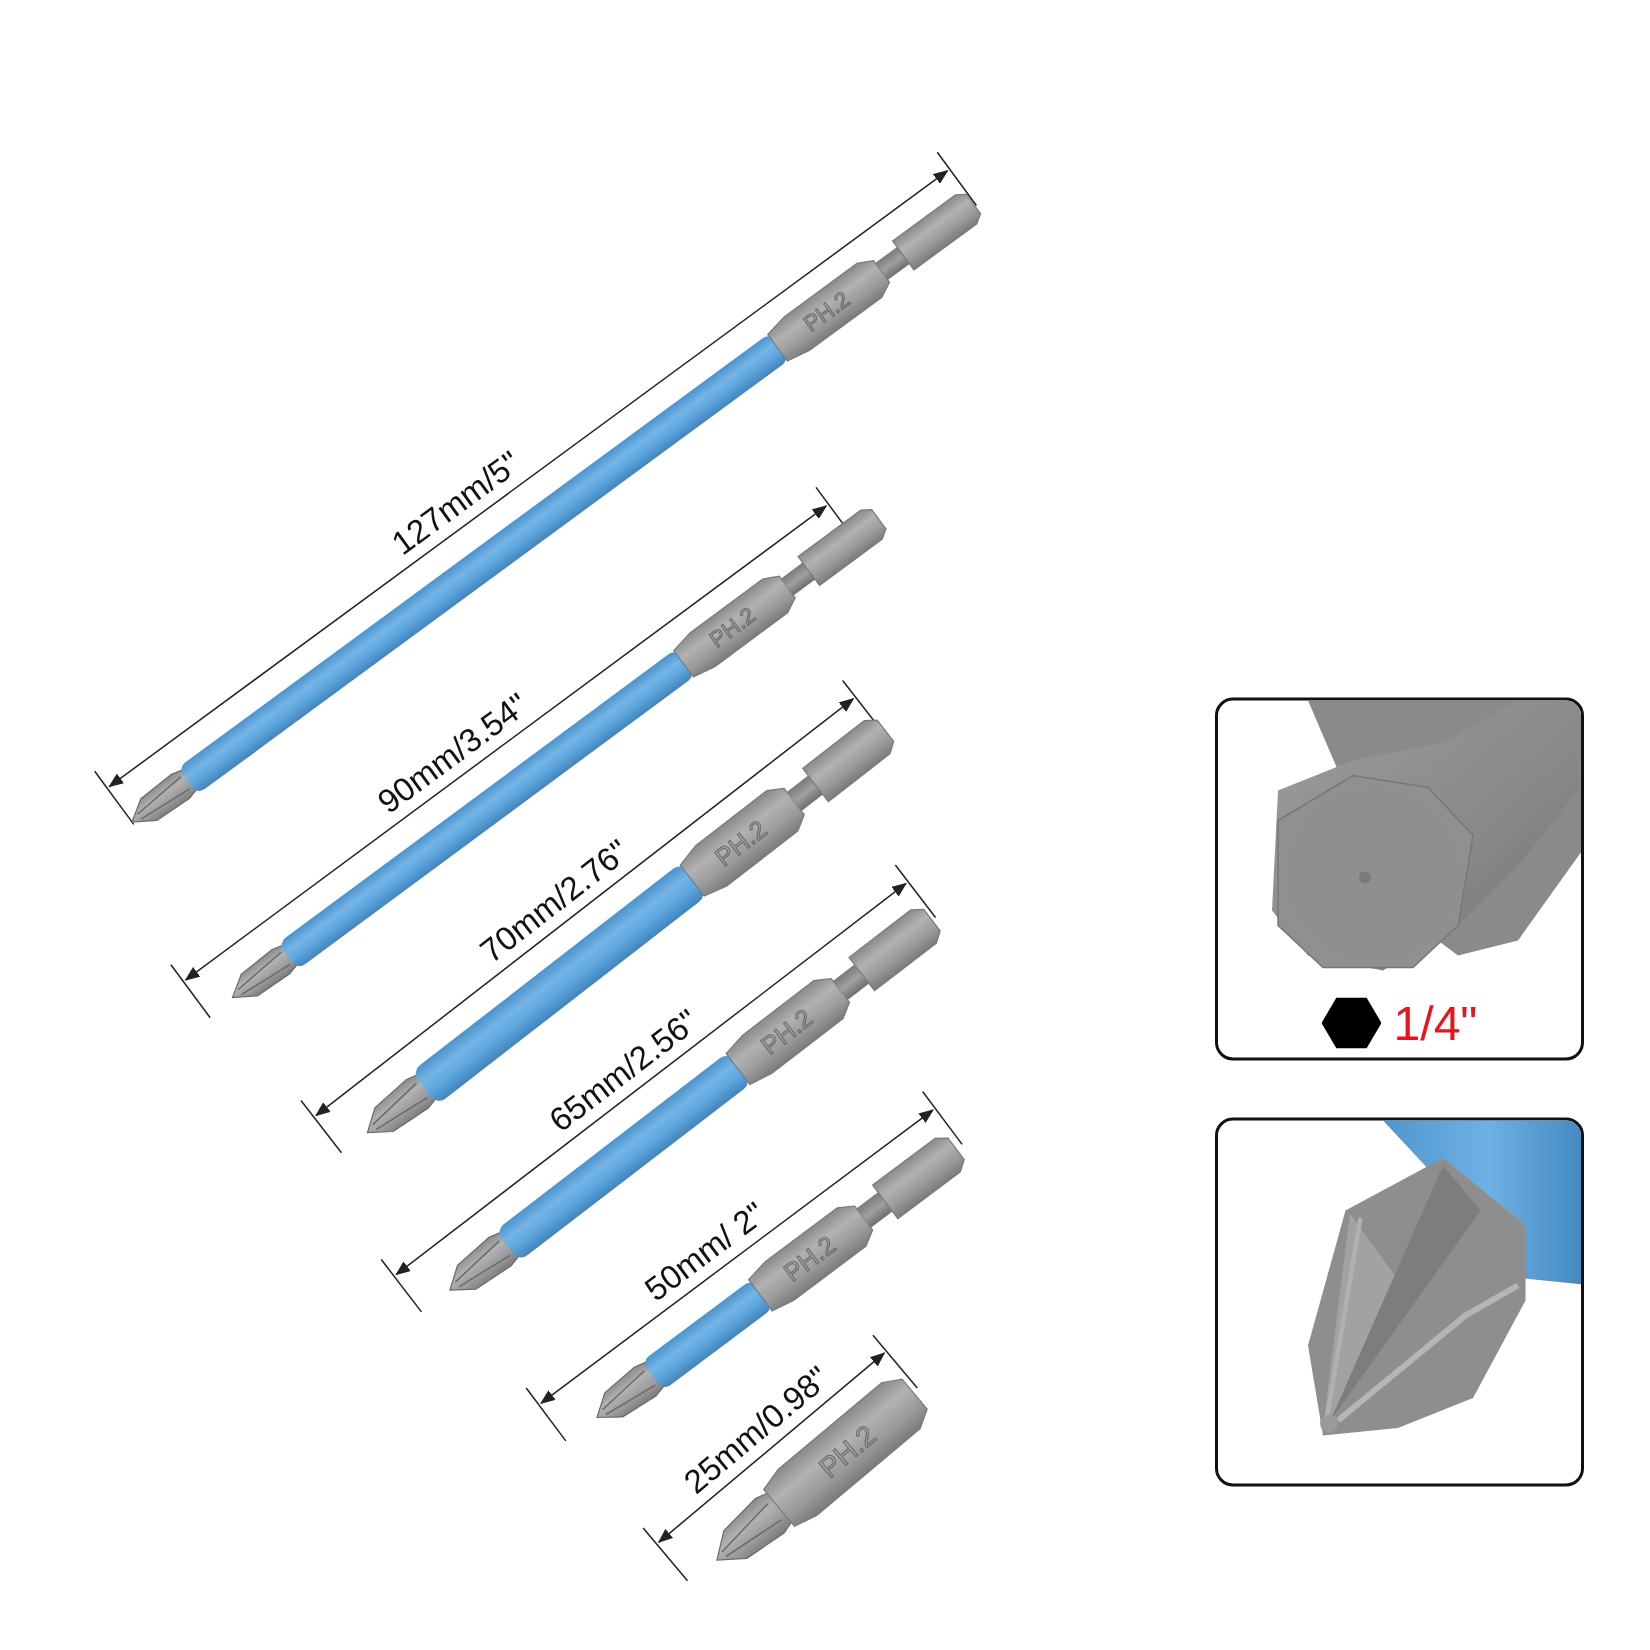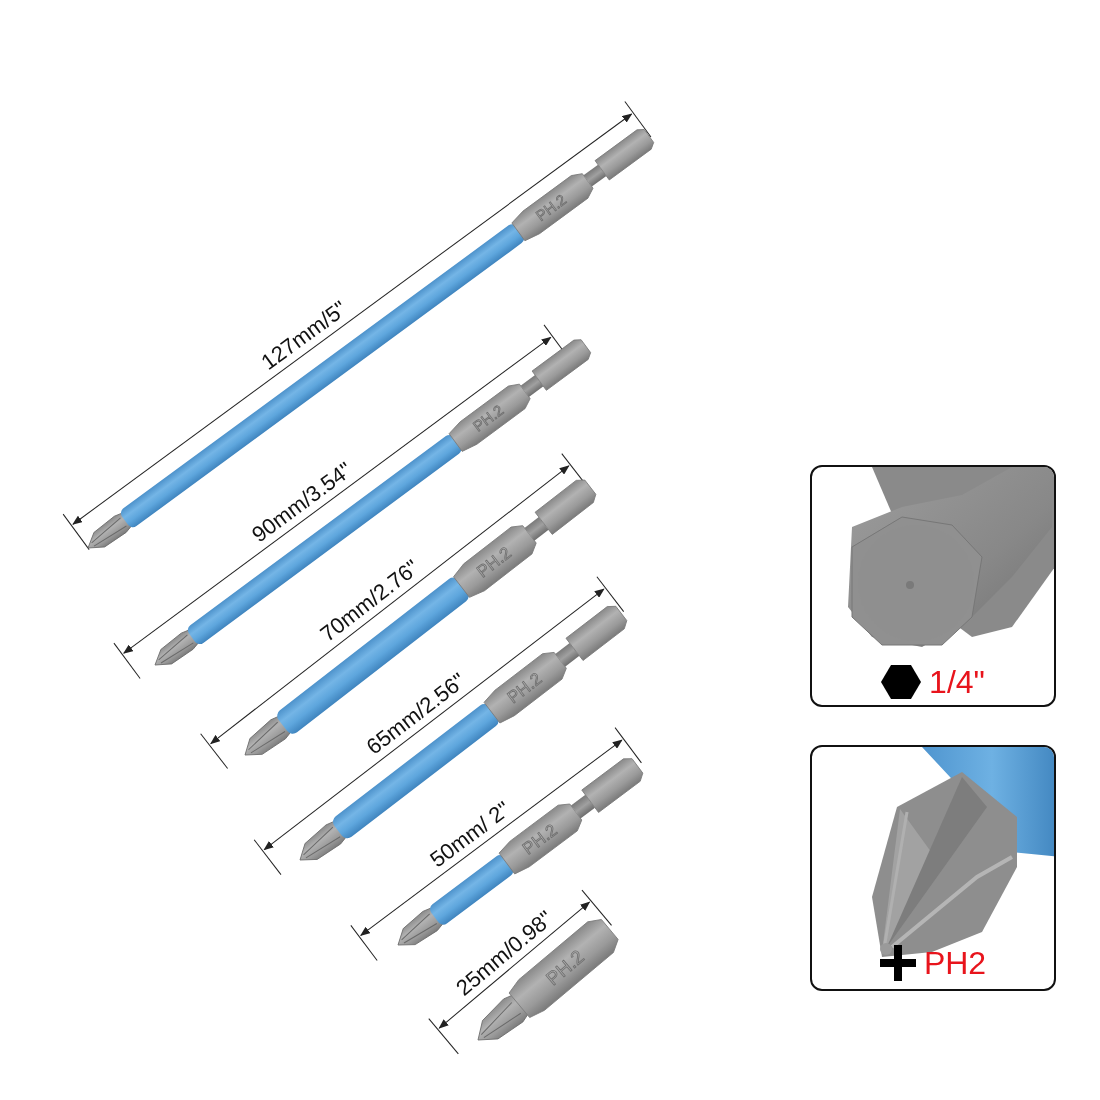--- a/index.html
+++ b/index.html
@@ -168,20 +168,13 @@
       </linearGradient>
     </defs>
     <path d="M110,0 L250,0 L250,110 L200,105 L180,75 Z" fill="url(#tipBlue)"></path>
     <path d="M60,150 L85,60 L150,25 L205,70 L205,120 L170,185 L120,205 L70,210 Z" fill="#8e8e8e"></path>
     <path d="M70,205 L88,62 L130,120 Z" fill="#a2a2a2"></path>
     <path d="M75,200 L150,30 L175,60 Z" fill="#7d7d7d"></path>
     <path d="M80,200 L165,130 L200,110" stroke="#b5b5b5" stroke-width="4" fill="none"></path>
     <path d="M72,202 L95,65" stroke="#b0b0b0" stroke-width="3" fill="none"></path>
     <circle cx="74" cy="202" r="6" fill="#9a9a9a"></circle>
   </svg>
-  <div class="panel-caption" style="top:198px;">
-    <svg width="36" height="36" viewBox="0 0 36 36">
-      <rect x="14" y="0" width="8" height="36" fill="#000"></rect>
-      <rect x="0" y="14" width="36" height="8" fill="#000"></rect>
-    </svg>
-    <span class="caption-text" style="color:#e8141c;">PH2</span>
-  </div>
 </div>
 
 </body></html>

